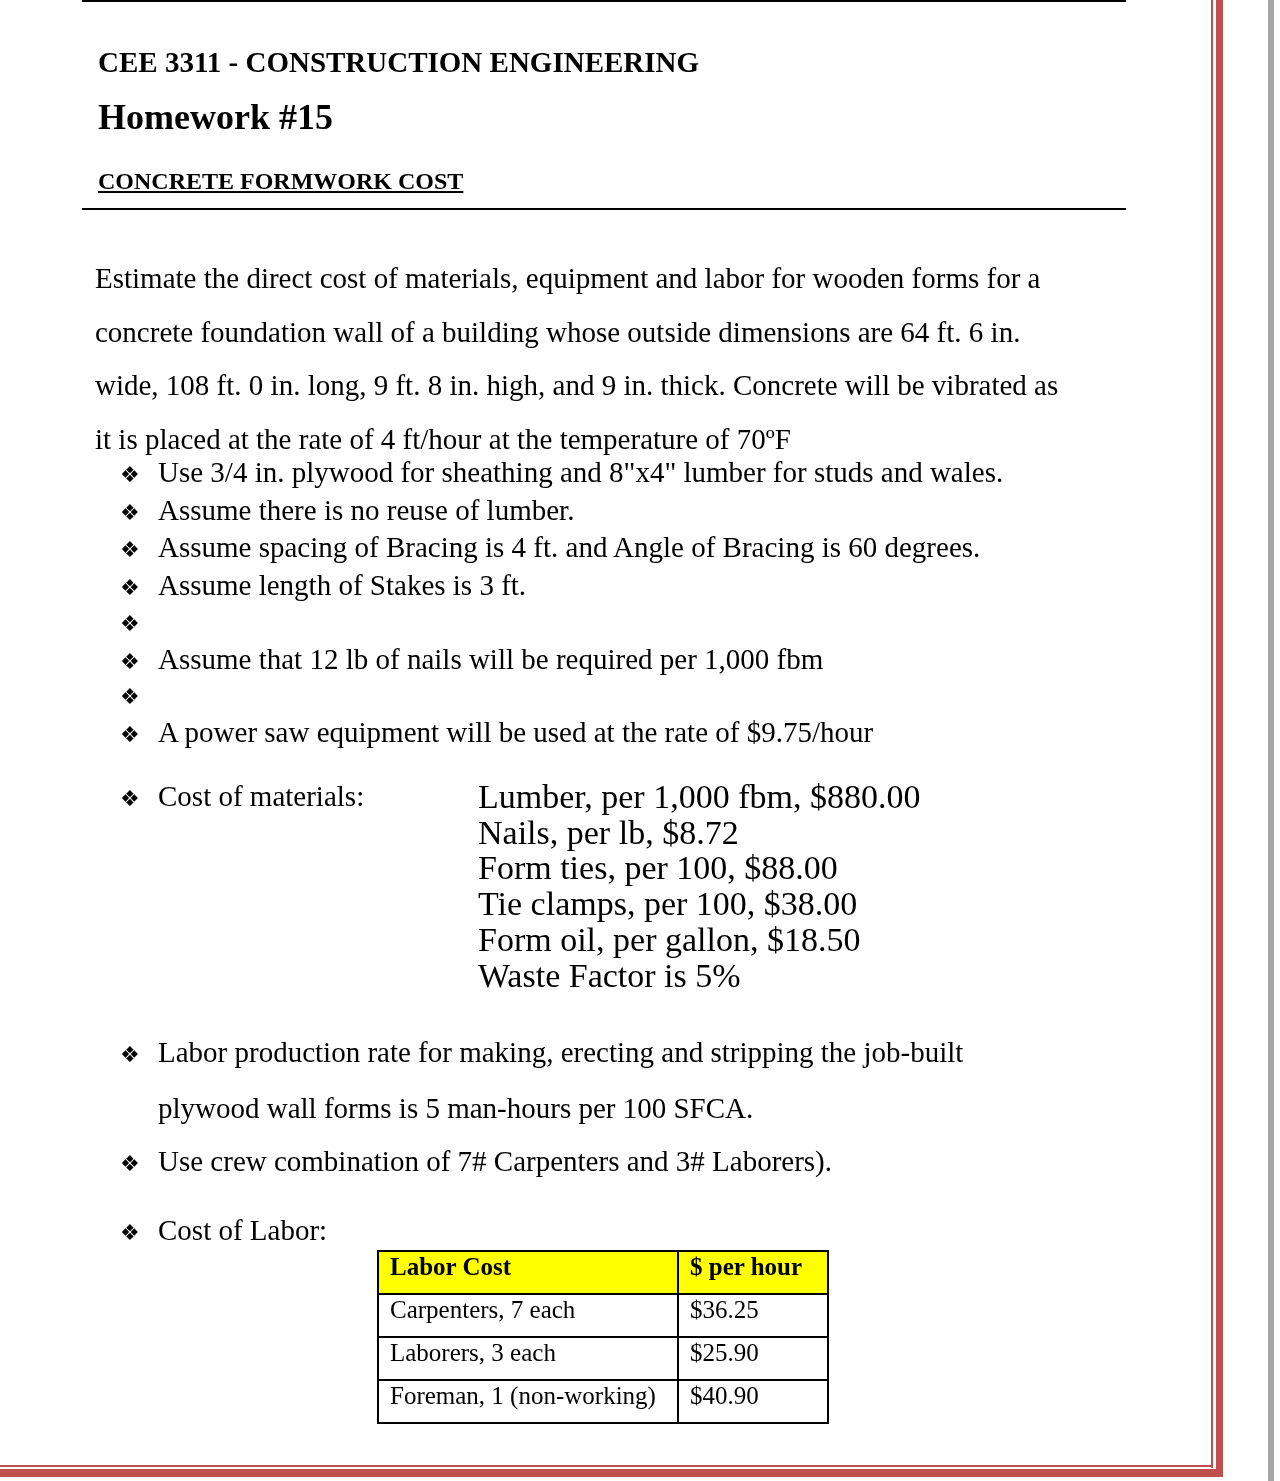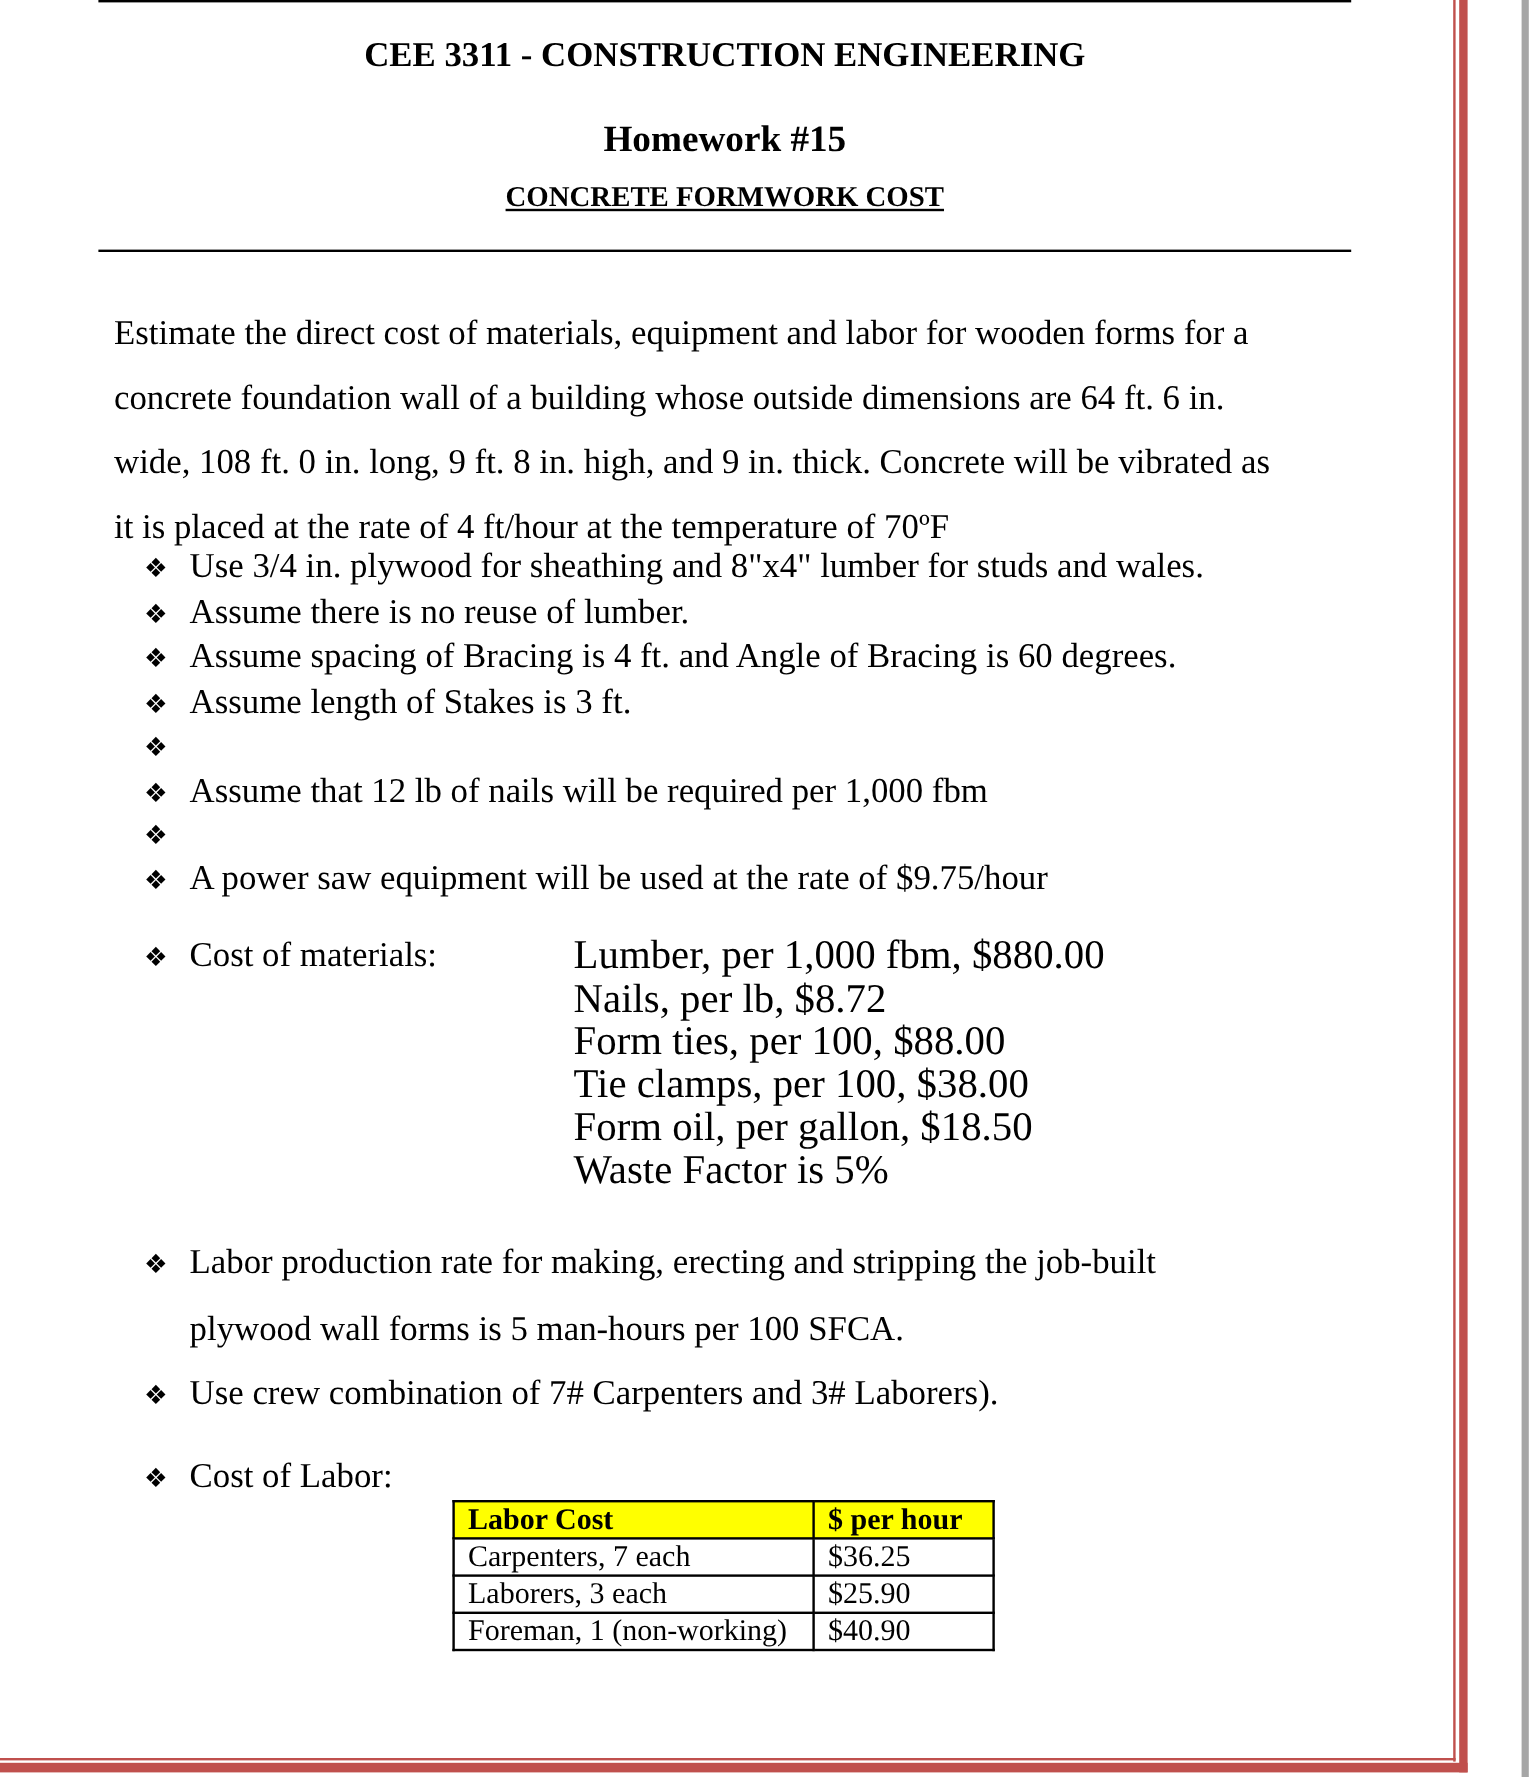--- a/index.html
+++ b/index.html
@@ -40,25 +40,25 @@
     .rule-top {
       position: absolute; left: 82px; top: 0; width: 1044px; height: 2px;
       background: #000;
     }
     .rule-mid {
       position: absolute; left: 82px; top: 208px; width: 1044px; height: 2px;
       background: #000;
     }
 
     .title {
-      position: absolute; left: 82px; width: 1044px; text-align: center;
-      font-weight: bold; margin: 0;
+      position: absolute; left: 82px; width: 1044px; 
+      font-weight: bold; margin: 16px;
     }
     .title-course { top: 30px; font-size: 29px; }
-    .title-hw { top: 98px; font-size: 31px; }
+    .title-hw { top: 80px; font-size: 36px; }
     .title-topic { top: 152px; font-size: 24px; text-decoration: underline; }
 
     .intro {
       position: absolute; left: 79px; top: 236px; width: 1050px;
       font-size: 29px; line-height: 53.5px; margin: 16px;
     }
 
     .bullets {
       position: absolute; left: 120px; top: 455px; margin: 0; padding: 0;
       list-style: none; font-size: 29px; line-height: 35.7px;
@@ -87,21 +87,21 @@
 
     .labor-cost-label {
       position: absolute; left: 120px; top: 1214px; font-size: 29px;
     }
 
     table.labor-table {
       position: absolute; left: 377px; top: 1250px;
       border-collapse: collapse; font-size: 25px;
     }
     table.labor-table th, table.labor-table td {
-      border: 2px solid #000; padding: 0 6px 0 11px; text-align: left;
+      border: 2px solid #000; padding: 0 6px 12px 11px; text-align: left;
       height: 29px; line-height: 28px; white-space: nowrap;
     }
     table.labor-table th { background: #ffff00; font-weight: bold; }
     table.labor-table td.col1, table.labor-table th.col1 { width: 281px; }
     table.labor-table td.col2, table.labor-table th.col2 { width: 131px; }
   </style>
 </head>
 <body>
 
 <div class="rule-top"></div>

